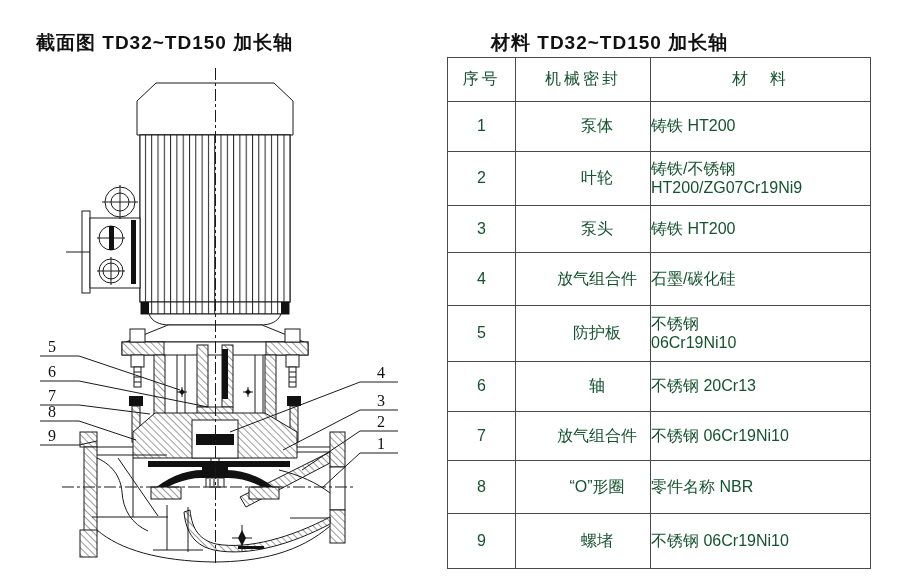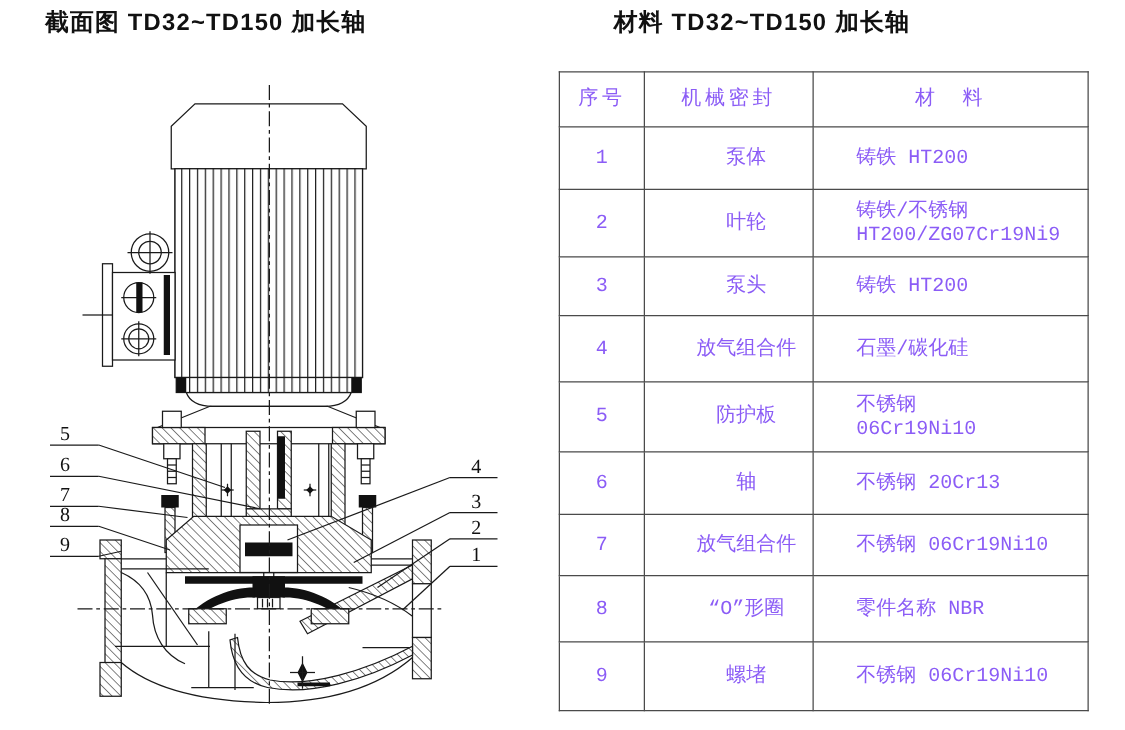--- a/index.html
+++ b/index.html
@@ -1,39 +1,39 @@
 <!DOCTYPE html>
 <html><head>
 <meta charset="utf-8">
 <style>
   html,body{margin:0;padding:0;}
   body{
     width:900px;height:584px;position:relative;background:#ffffff;
     font-family:"Liberation Sans",sans-serif;color:#111;overflow:hidden;
   }
   .title{
-    position:absolute;top:5px;font-size:19px;font-weight:bold;
+    position:absolute;top:30px;font-size:19px;font-weight:bold;
     letter-spacing:1px;white-space:nowrap;color:#111;
   }
   #title-left{left:36px;}
   #title-right{left:447px;margin-left:44px;}
   
   #materials-table{
     position:absolute;left:447px;top:57px;width:424px;
     border-collapse:collapse;table-layout:fixed;
-    font-family:Liberation Mono, monospace;font-size:16px;color:#8b5cf6;
+    font-family:Liberation Sans, sans-serif;font-size:16px;color:#14532d;
   }
   #materials-table td,#materials-table th{
     border:1px solid #4a4a4a;font-weight:normal;vertical-align:middle;
     padding:0;line-height:1.15;
   }
   #materials-table th{text-align:center;letter-spacing:3px;}
   #materials-table td.c-no{text-align:center;}
   #materials-table td.c-part{text-align:center;padding-left:28px;}
-  #materials-table td.c-mat{text-align:left;padding-left:34px;}
+  #materials-table td.c-mat{text-align:left;}
   #materials-table .m2:empty{display:none;}
   #materials-table .m1,#materials-table .m2{display:block;}
   
   #diagram{position:absolute;left:0;top:0;}
   .ln{stroke:#1a1a1a;stroke-width:1;fill:none;}
   .fw{fill:#ffffff;stroke:#1a1a1a;stroke-width:1;}
   .ht{fill:url(#hatch);stroke:#1a1a1a;stroke-width:1;}
   .bk{fill:#111;stroke:none;}
   .cl{stroke:#1a1a1a;stroke-width:1;fill:none;stroke-dasharray:12 3 3 3;}
   .num{font-family:"Liberation Serif",serif;font-size:16px;fill:#111;}

